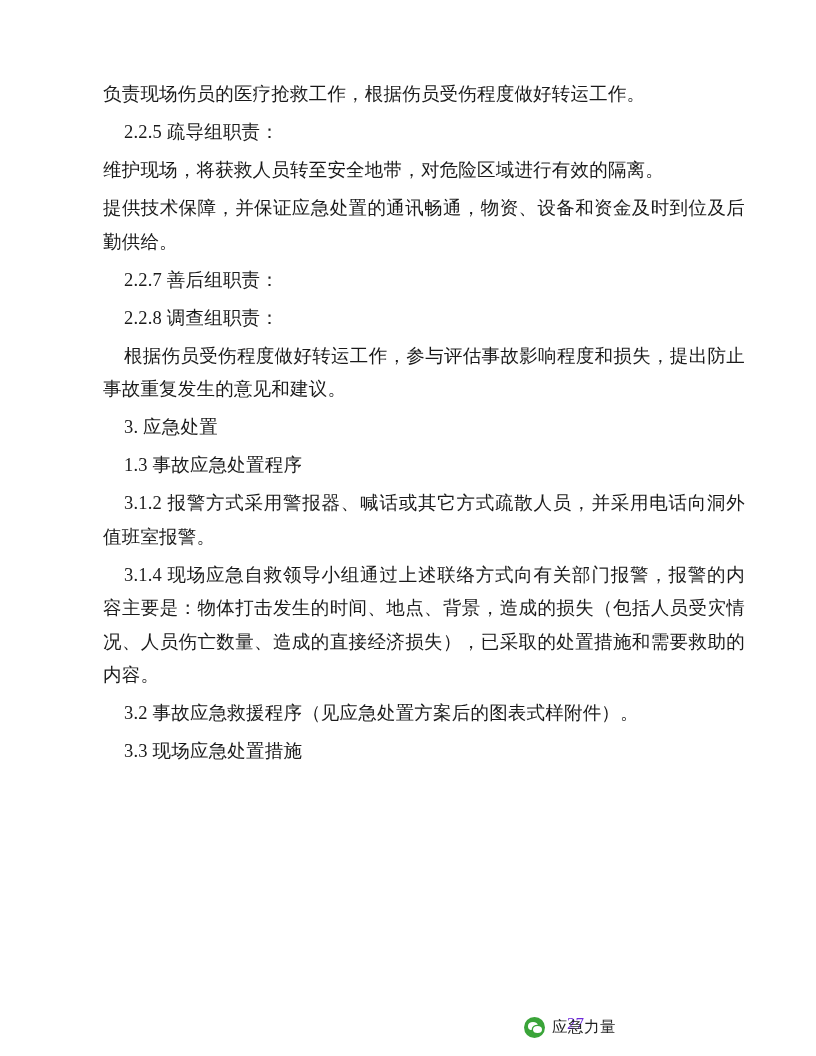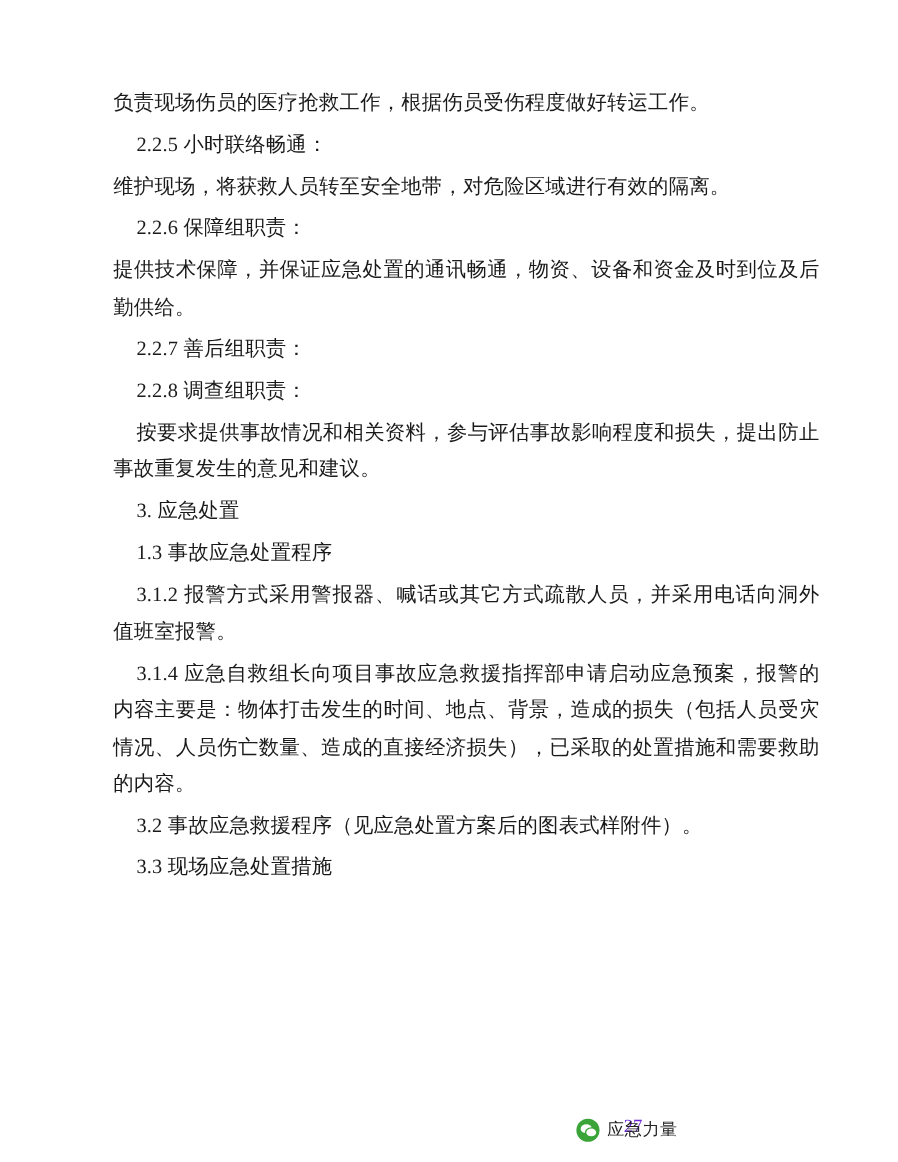--- a/index.html
+++ b/index.html
@@ -97,31 +97,30 @@
     letter-spacing: 0.5px;
   }
 </style>
 </head>
 <body>
 
 <div class="page">
 
   <div class="content">
     <p class="para indent0">负责现场伤员的医疗抢救工作，根据伤员受伤程度做好转运工作。</p>
-    <p class="para indent1">2.2.5 小时联络畅通：</p>
+    <p class="para indent1">2.2.5 疏导组职责：</p>
     <p class="para indent0">维护现场，将获救人员转至安全地带，对危险区域进行有效的隔离。</p>
-    <p class="para indent1">2.2.6 保障组职责：</p>
     <p class="para indent0">提供技术保障，并保证应急处置的通讯畅通，物资、设备和资金及时到位及后勤供给。</p>
     <p class="para indent1">2.2.7 善后组职责：</p>
     <p class="para indent1">2.2.8 调查组职责：</p>
-    <p class="para indent1">按要求提供事故情况和相关资料，参与评估事故影响程度和损失，提出防止事故重复发生的意见和建议。</p>
+    <p class="para indent1">根据伤员受伤程度做好转运工作，参与评估事故影响程度和损失，提出防止事故重复发生的意见和建议。</p>
     <p class="para indent1">3. 应急处置</p>
     <p class="para indent1">1.3 事故应急处置程序</p>
     <p class="para indent1">3.1.2 报警方式采用警报器、喊话或其它方式疏散人员，并采用电话向洞外值班室报警。</p>
-    <p class="para indent1">3.1.4 应急自救组长向项目事故应急救援指挥部申请启动应急预案，报警的内容主要是：物体打击发生的时间、地点、背景，造成的损失（包括人员受灾情况、人员伤亡数量、造成的直接经济损失），已采取的处置措施和需要救助的内容。</p>
+    <p class="para indent1">3.1.4 现场应急自救领导小组通过上述联络方式向有关部门报警，报警的内容主要是：物体打击发生的时间、地点、背景，造成的损失（包括人员受灾情况、人员伤亡数量、造成的直接经济损失），已采取的处置措施和需要救助的内容。</p>
     <p class="para indent1">3.2 事故应急救援程序（见应急处置方案后的图表式样附件）。</p>
     <p class="para indent1">3.3 现场应急处置措施</p>
 
   </div>
 
   <div class="page-number">27</div>
 
   <div class="footer-badge">
     <span class="wechat-icon"></span>
     <span class="footer-text">应急力量</span>

